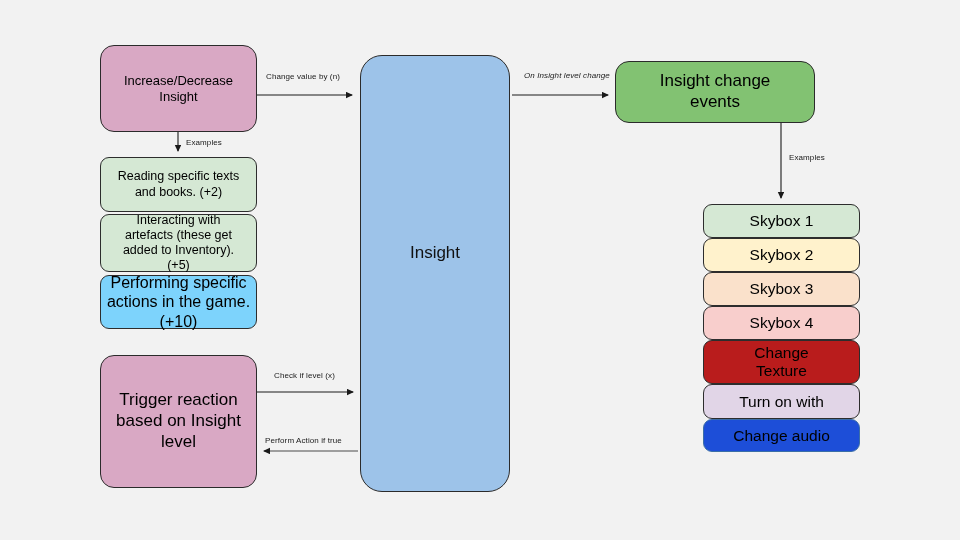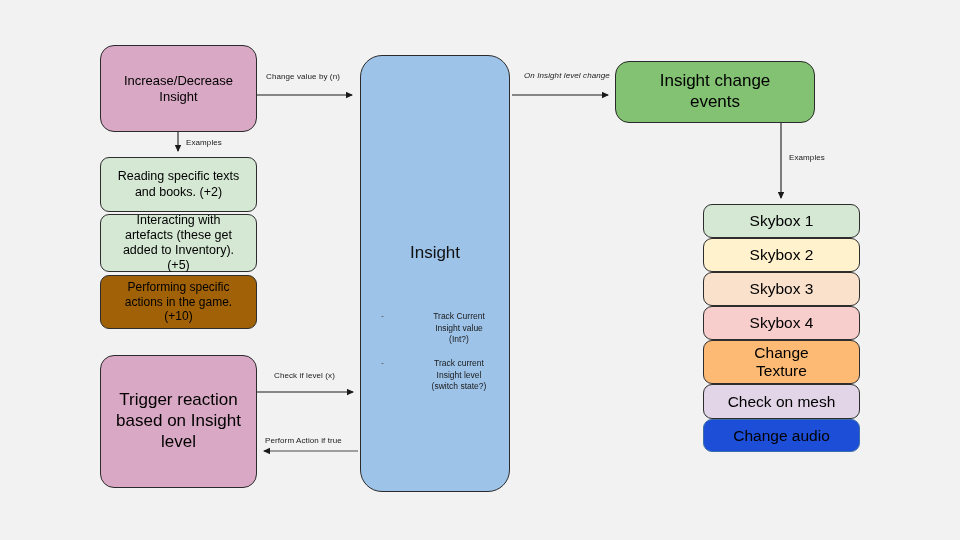--- a/index.html
+++ b/index.html
@@ -54,23 +54,23 @@
     font-size: 12.5px;
   }
   #node-example-artefacts {
     left: 100px; top: 214px; width: 157px; height: 58px;
     background: #d5e8d4;
     border-color: #2d2d2d;
     font-size: 12.5px;
   }
   #node-example-actions {
     left: 100px; top: 275px; width: 157px; height: 54px;
-    background: #a16207;
+    background: #7dd3fc;
     border-color: #2d2d2d;
-    font-size: 12px;
+    font-size: 16px;
   }
 
   #node-trigger-reaction {
     left: 100px; top: 355px; width: 157px; height: 133px;
     background: #d9a8c4;
     border-color: #2b2b2b;
     font-size: 17px;
   }
 
   
@@ -130,21 +130,21 @@
     text-align: center;
     white-space: pre-line;
     line-height: 1.15;
     font-size: 15.5px;
   }
 
   #event-skybox-1 { top: 204px; height: 34px; background: #d5e8d4; }
   #event-skybox-2 { top: 238px; height: 34px; background: #fff2cc; }
   #event-skybox-3 { top: 272px; height: 34px; background: #fae1cb; }
   #event-skybox-4 { top: 306px; height: 34px; background: #f8cecc; }
-  #event-change-texture { top: 340px; height: 44px; background: #fdba74; }
+  #event-change-texture { top: 340px; height: 44px; background: #b91c1c; }
   #event-turn-on-mesh { top: 384px; height: 35px; background: #e1d5e7; }
   #event-change-audio { top: 419px; height: 33px; background: #1d4ed8; border-color: #3b6ea8; }
 
   
   .edge-label {
     position: absolute;
     font-size: 8px;
     color: #1a1a1a;
     white-space: nowrap;
     letter-spacing: 0.1px;
@@ -201,43 +201,35 @@
 <div class="node rounded" id="node-trigger-reaction">Trigger reaction
 based on Insight
 level</div>
 
 <div class="edge-label" id="label-check-level">Check if level (x)</div>
 
 <div class="edge-label" id="label-perform-action">Perform Action if true</div>
 
 <div class="node" id="node-insight">
   <div class="insight-title">Insight</div>
-  <ul class="insight-list">
-    <li>Track Current
-Insight value
-(Int?)</li>
-    <li>Track current
-Insight level
-(switch state?)</li>
-  </ul>
 </div>
 
 <div class="edge-label" id="label-on-insight-change">On Insight level change</div>
 
 <div class="node rounded" id="node-insight-change-events">Insight change
 events</div>
 
 <div class="edge-label" id="label-examples-right">Examples</div>
 
 <div class="event-item" id="event-skybox-1">Skybox 1</div>
 
 <div class="event-item" id="event-skybox-2">Skybox 2</div>
 
 <div class="event-item" id="event-skybox-3">Skybox 3</div>
 
 <div class="event-item" id="event-skybox-4">Skybox 4</div>
 
 <div class="event-item" id="event-change-texture">Change
 Texture</div>
 
-<div class="event-item" id="event-turn-on-mesh">Check on mesh</div>
+<div class="event-item" id="event-turn-on-mesh">Turn on with</div>
 
 <div class="event-item" id="event-change-audio">Change audio</div>
 
 </body></html>

